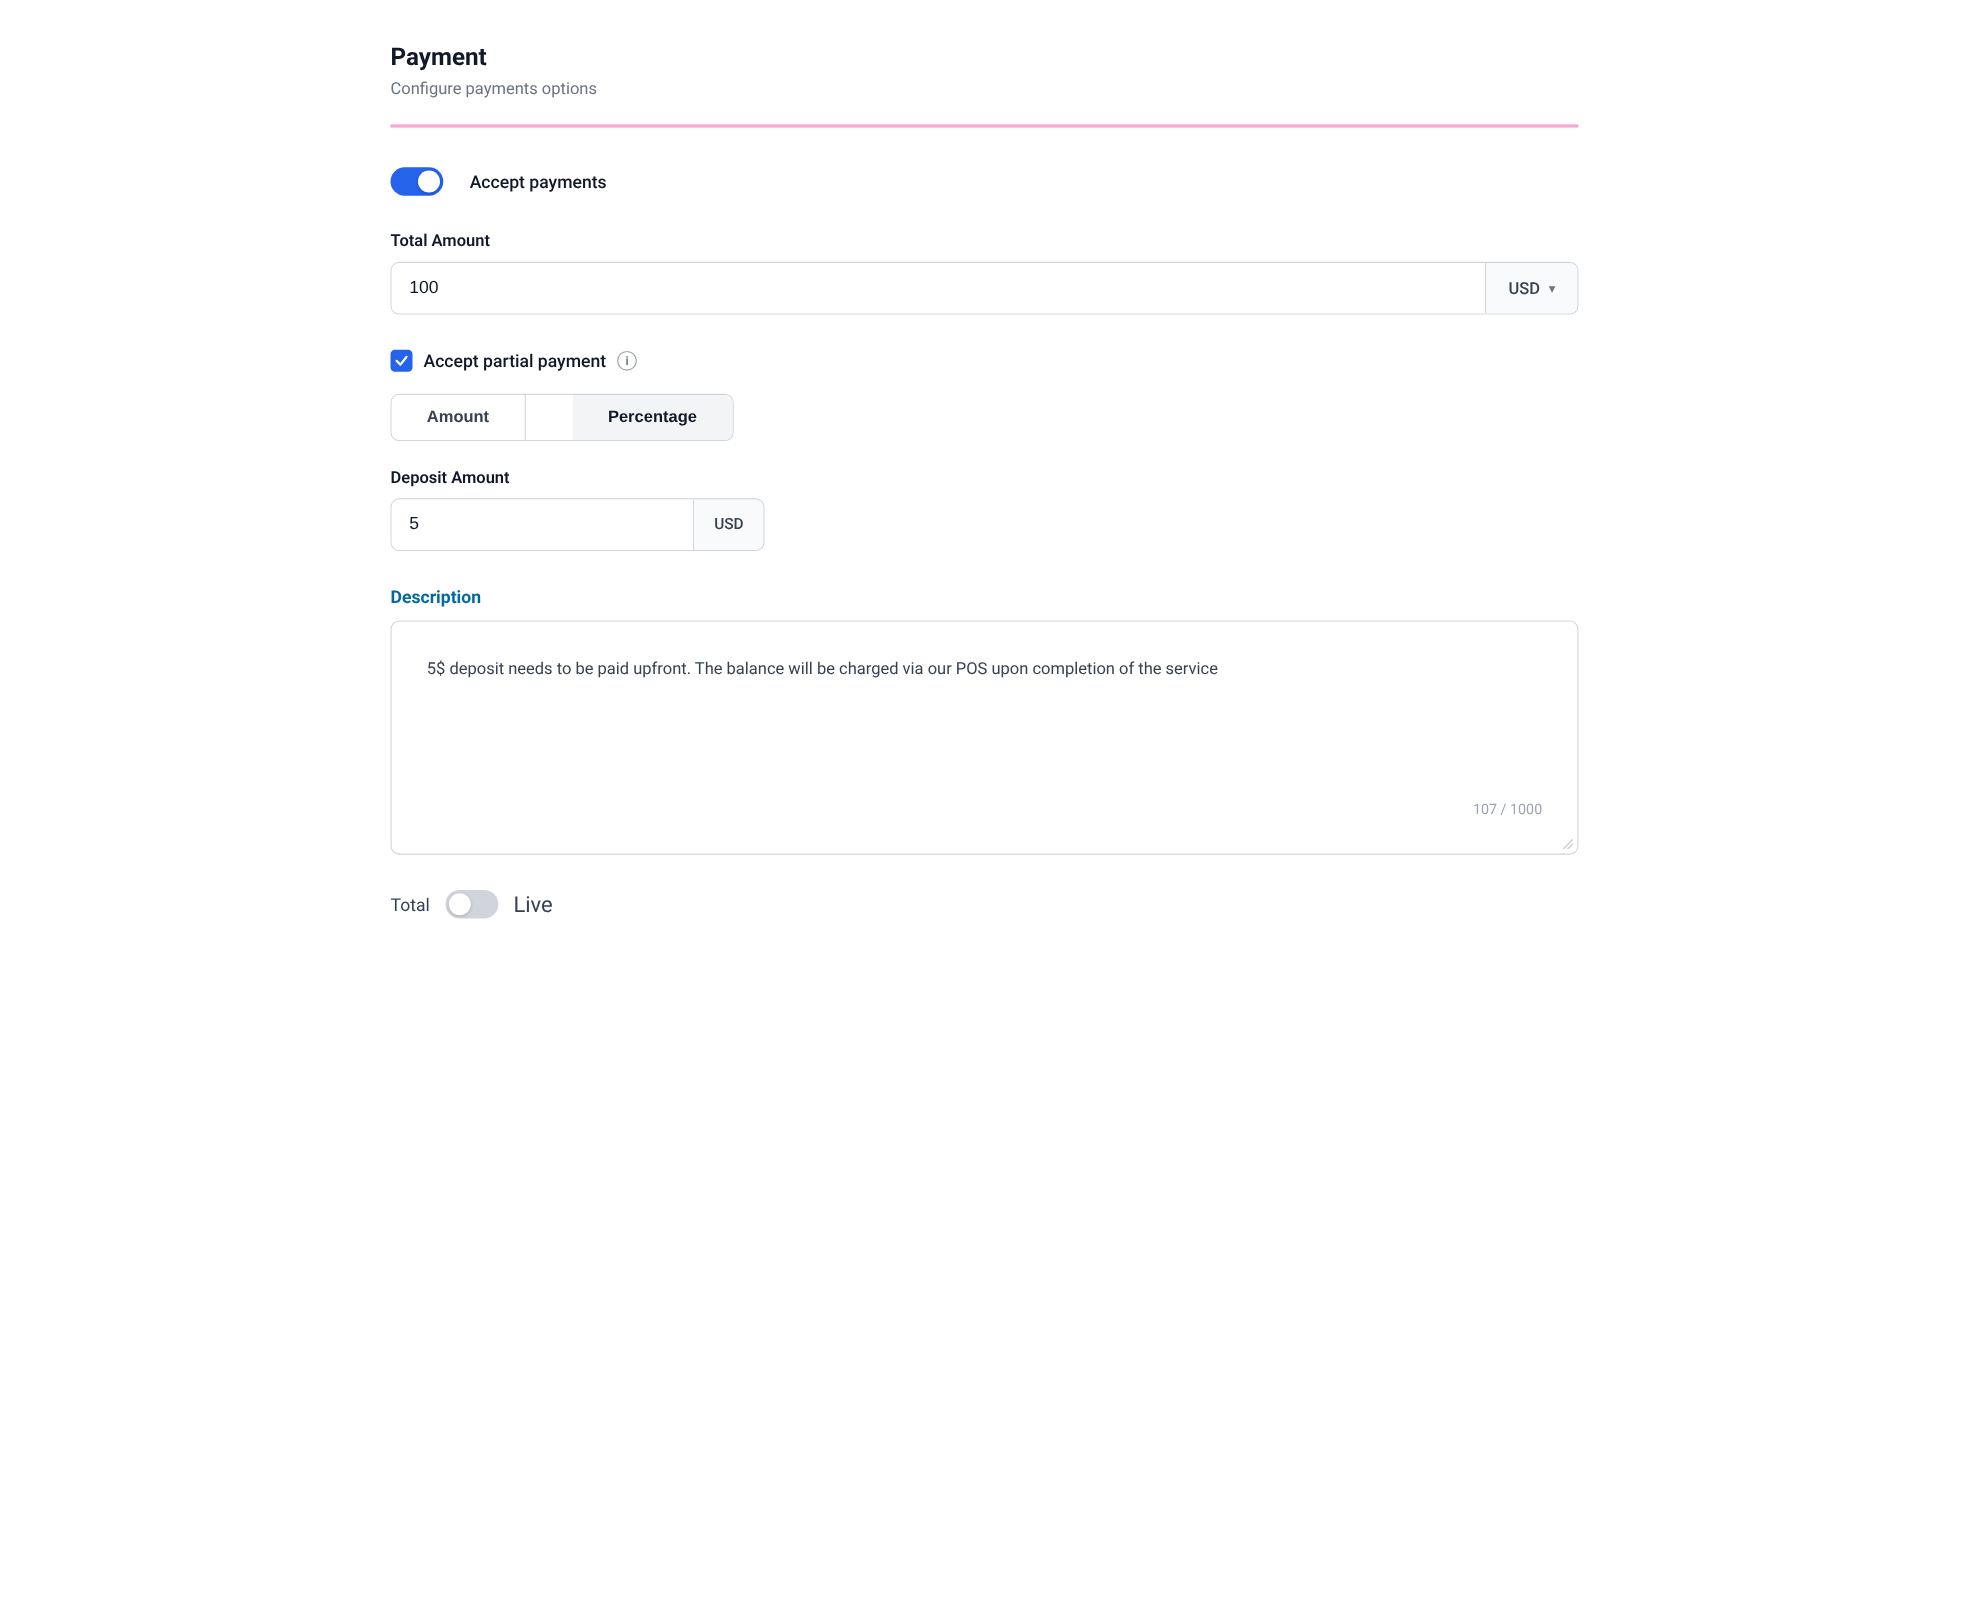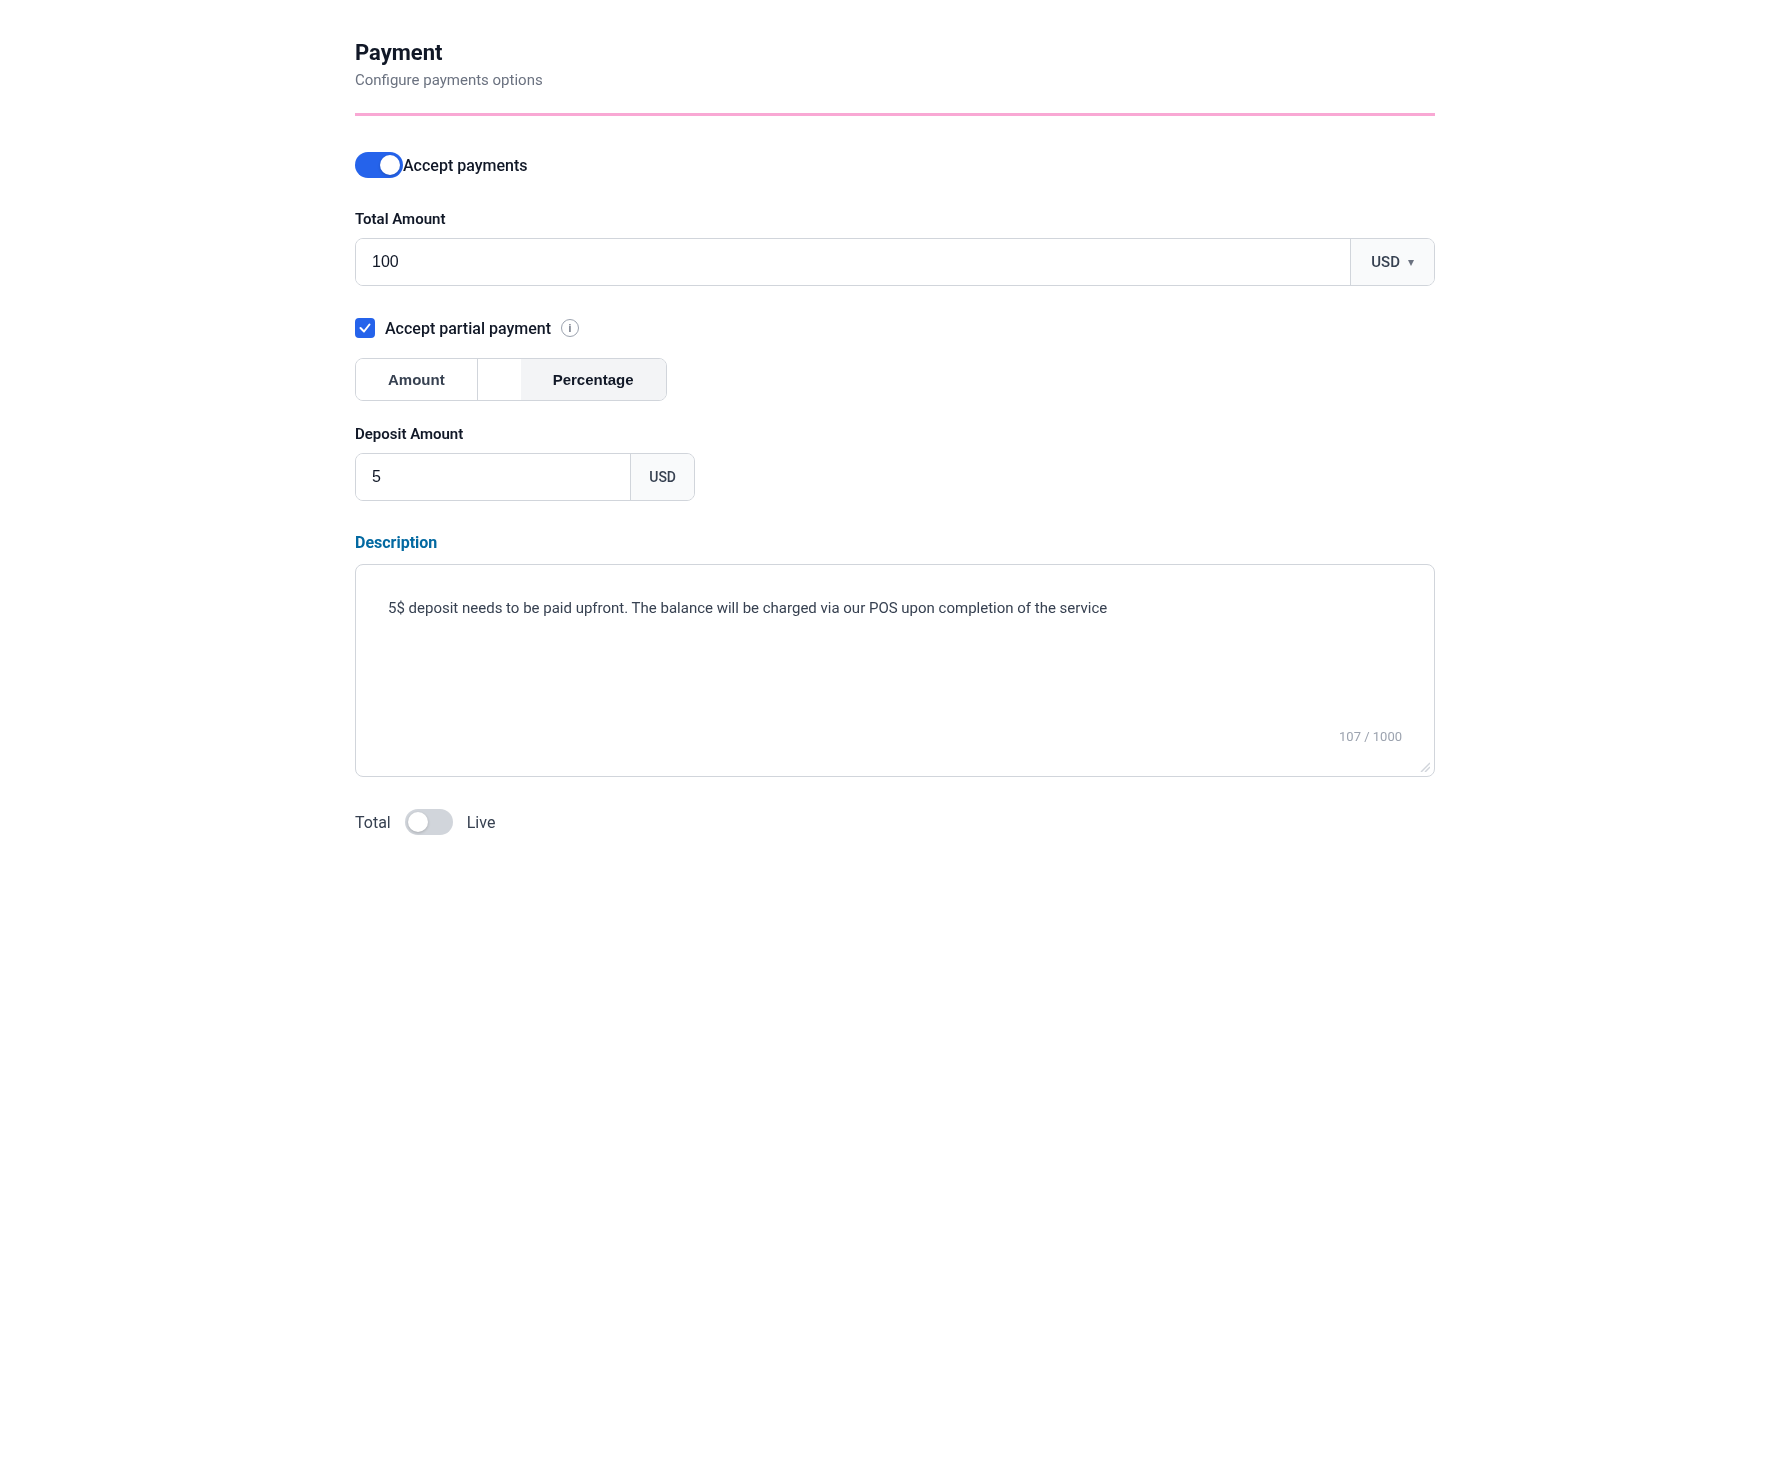--- a/index.html
+++ b/index.html
@@ -40,21 +40,21 @@
       color: #6b7280;
     }
 
     .section {
       margin-bottom: 32px;
     }
 
     .toggle-row {
       display: flex;
       align-items: center;
-      gap: 0;
+      gap: 24px;
       margin-bottom: 32px;
     }
 
     .toggle-label {
       font-size: 16px;
       color: #111827;
       font-weight: 500;
     }
 
     
@@ -294,21 +294,21 @@
       gap: 14px;
       margin-top: 32px;
     }
 
     .test-label {
       font-size: 16px;
       color: #374151;
     }
 
     .live-label {
-      font-size: 16px;
+      font-size: 20px;
       color: #374151;
     }
   </style>
 </head>
 <body>
 
 <div class="page-container">
 
   <div class="page-header">
     <div class="page-title">Payment</div>

